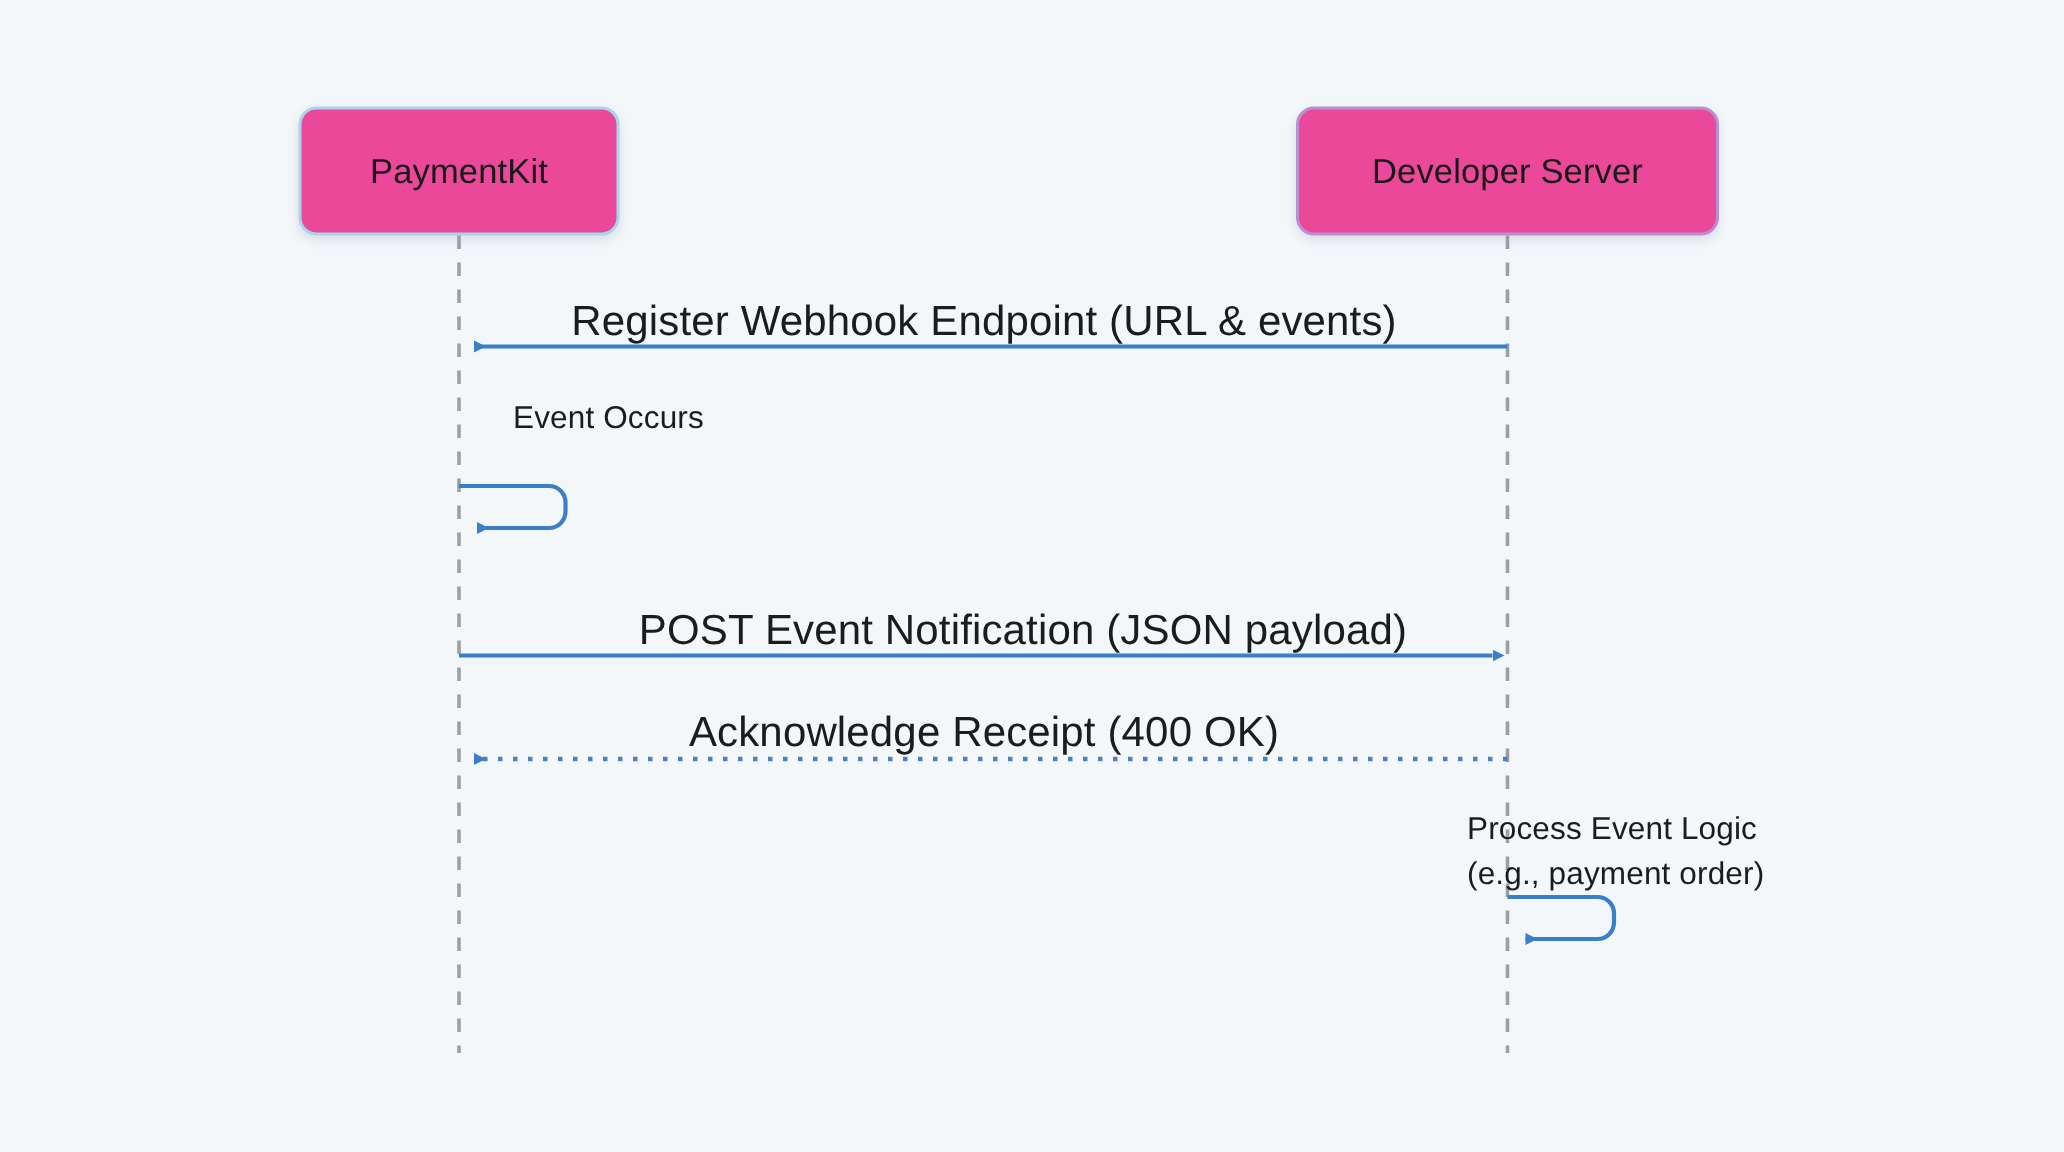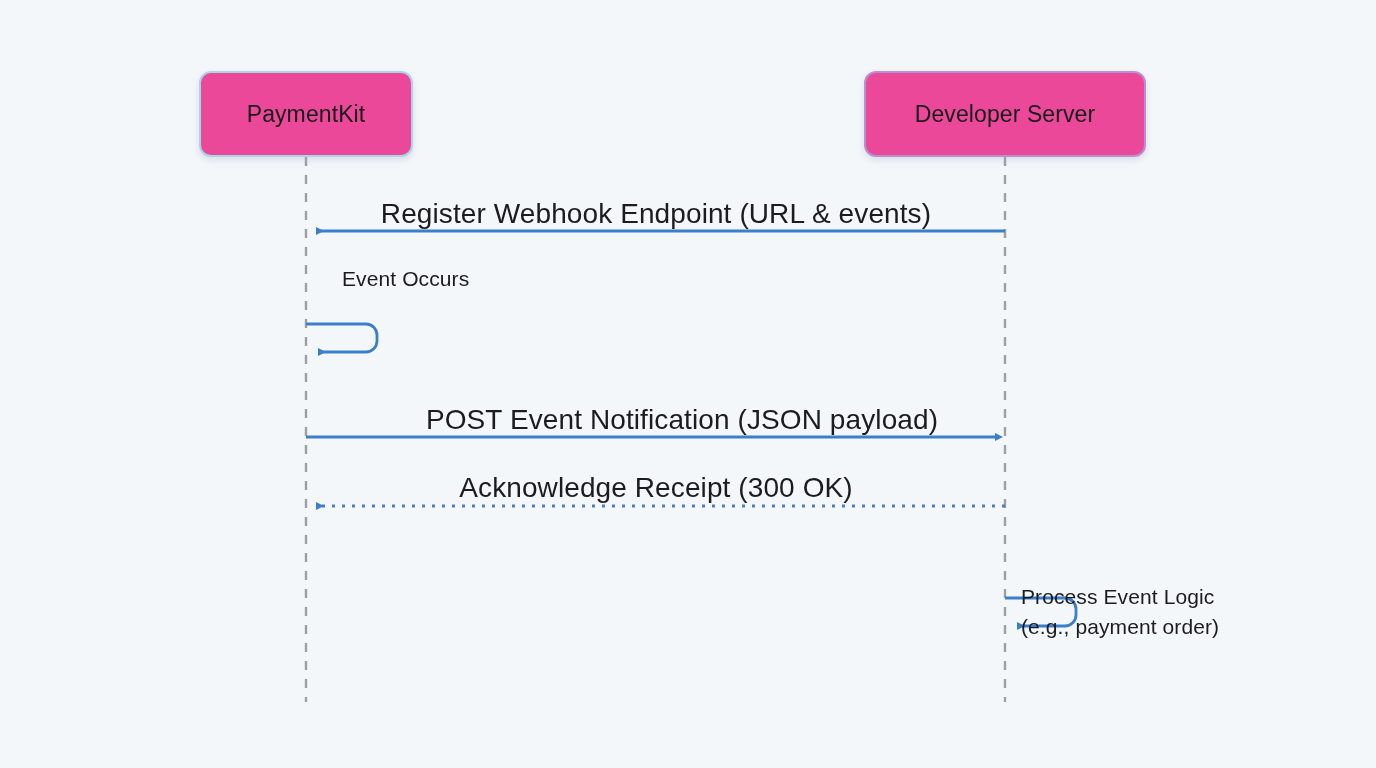--- a/index.html
+++ b/index.html
@@ -131,20 +131,20 @@
   </svg>
 
   <div class="msg-label centered" style="left:656px; top:198px;">Register Webhook Endpoint (URL &amp; events)</div>
 
   <div class="note-label" style="left:330px; top:264px;margin-left:12px;">
     <span class="note-line">Event Occurs</span>
   </div>
 
   <div class="msg-label centered" style="left:682px; top:404px;">POST Event Notification (JSON payload)</div>
 
-  <div class="msg-label centered" style="left:656px; top:472px;">Acknowledge Receipt (300 OK)</div>
+  <div class="msg-label centered" style="left:656px; top:472px;">Acknowledge Receipt (400 OK)</div>
 
-  <div class="note-label" style="left:1021px; top:538px;margin-top:44px;">
+  <div class="note-label" style="left:978px; top:538px;">
     <span class="note-line">Process Event Logic</span>
     <span class="note-line">(e.g., payment order)</span>
   </div>
 
 </div>
 
 </body></html>

